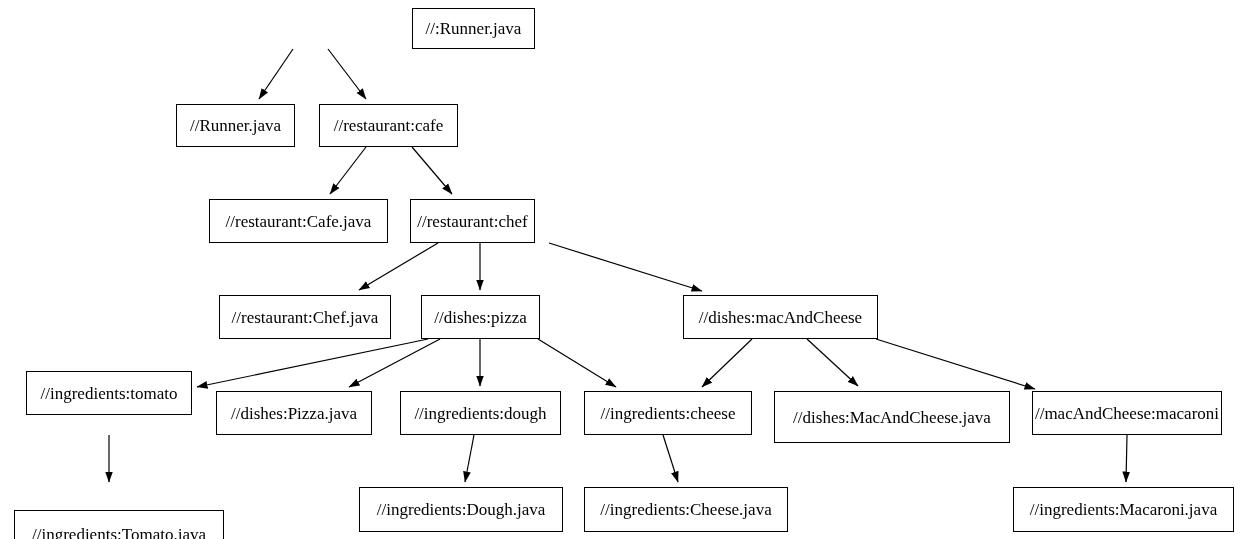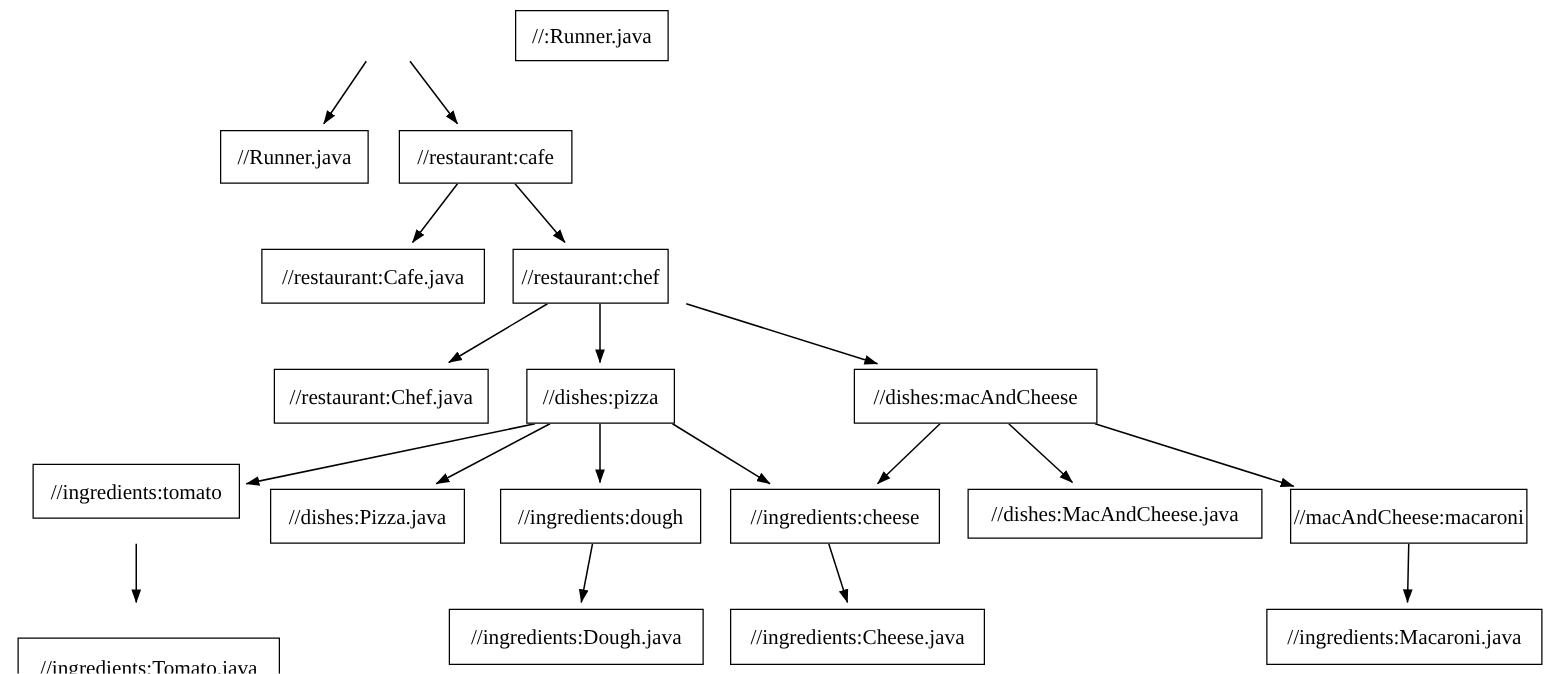--- a/index.html
+++ b/index.html
@@ -78,21 +78,21 @@
   <div class="node" style="left:410px; top:199px; width:125px; height:44px;">//restaurant:chef</div>
 
   <div class="node" style="left:219px; top:295px; width:172px; height:44px;">//restaurant:Chef.java</div>
   <div class="node" style="left:421px; top:295px; width:119px; height:44px;">//dishes:pizza</div>
   <div class="node" style="left:683px; top:295px; width:195px; height:44px;">//dishes:macAndCheese</div>
 
   <div class="node" style="left:26px;   top:371px; width:166px; height:44px;">//ingredients:tomato</div>
   <div class="node" style="left:216px;  top:391px; width:156px; height:44px;">//dishes:Pizza.java</div>
   <div class="node" style="left:400px;  top:391px; width:161px; height:44px;">//ingredients:dough</div>
   <div class="node" style="left:584px;  top:391px; width:168px; height:44px;">//ingredients:cheese</div>
-  <div class="node" style="left:774px;  top:391px; width:236px; height:40px;">//dishes:MacAndCheese.java</div>
+  <div class="node" style="left:774px;  top:391px; width:236px; height:52px;">//dishes:MacAndCheese.java</div>
   <div class="node" style="left:1032px; top:391px; width:190px; height:44px;">//macAndCheese:macaroni</div>
 
   <div class="node" style="left:14px;    top:487px; width:210px; height:49px;margin-top:23px;">//ingredients:Tomato.java</div>
   <div class="node" style="left:359px;  top:487px; width:204px; height:45px;">//ingredients:Dough.java</div>
   <div class="node" style="left:584px;  top:487px; width:204px; height:45px;">//ingredients:Cheese.java</div>
   <div class="node" style="left:1013px; top:487px; width:221px; height:45px;">//ingredients:Macaroni.java</div>
 
 </div>
 
 </body></html>

